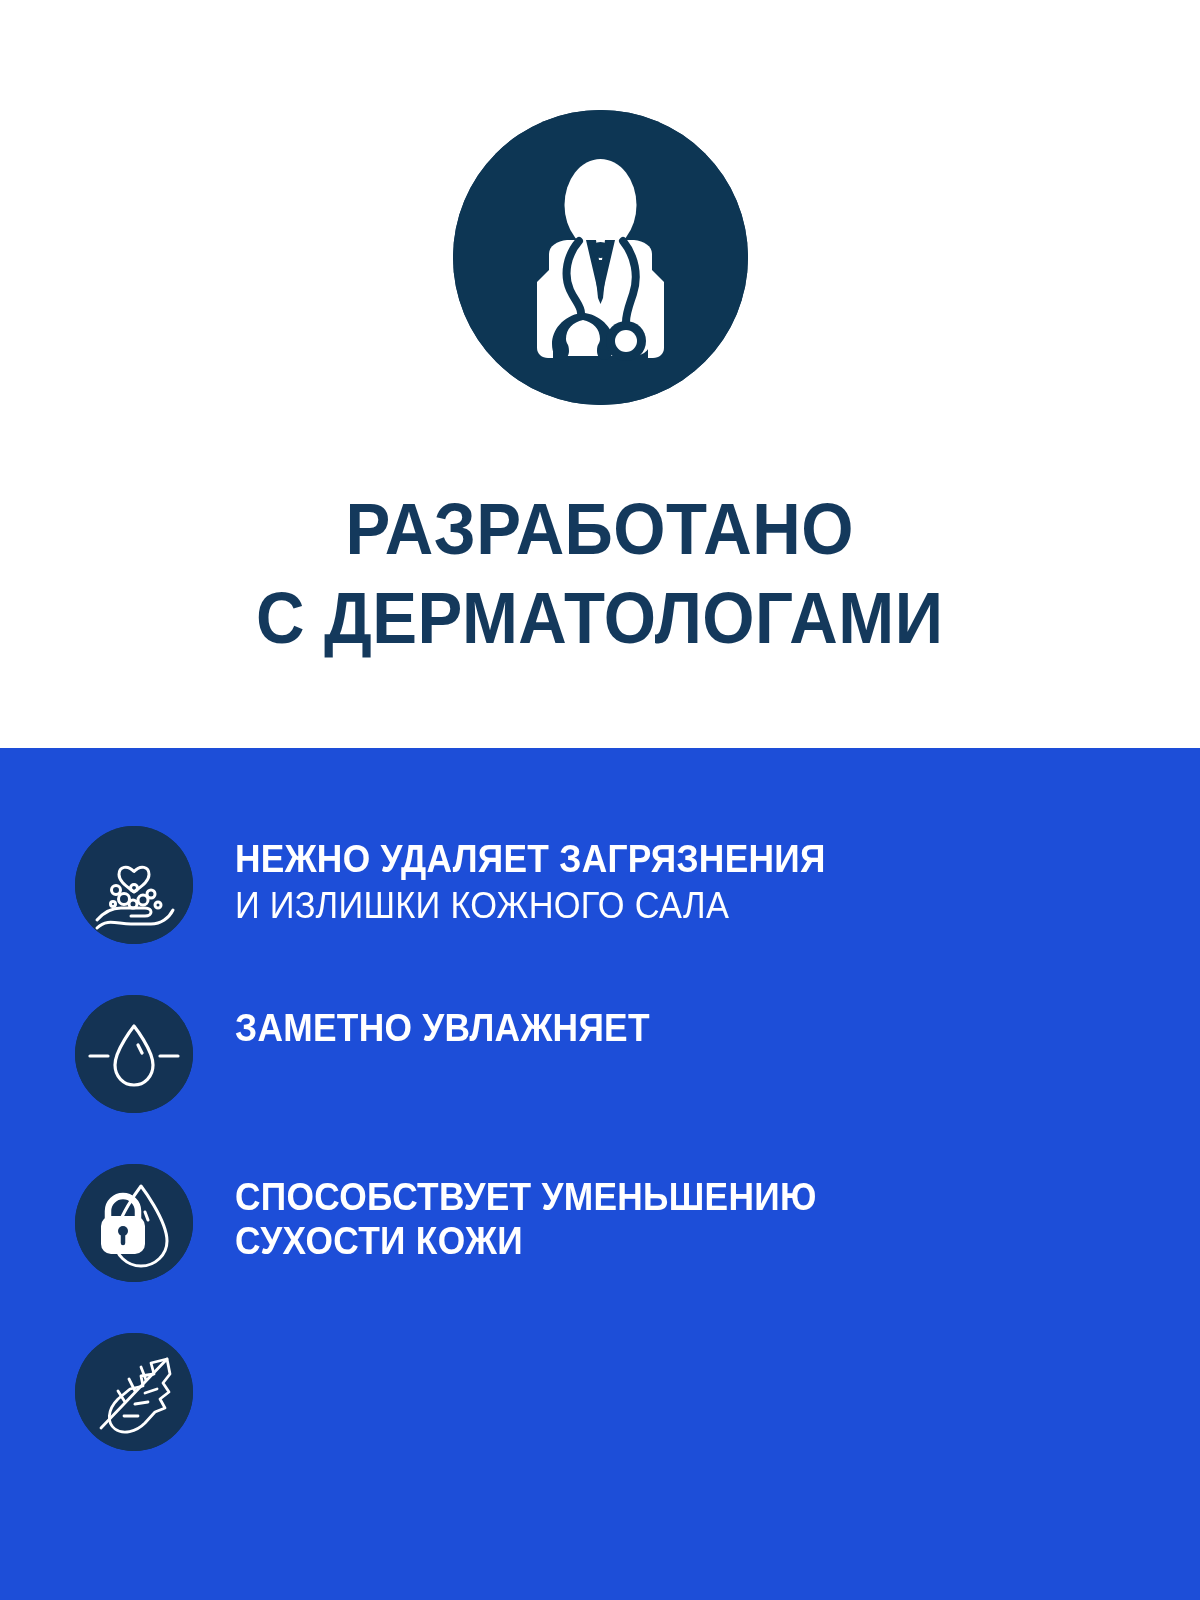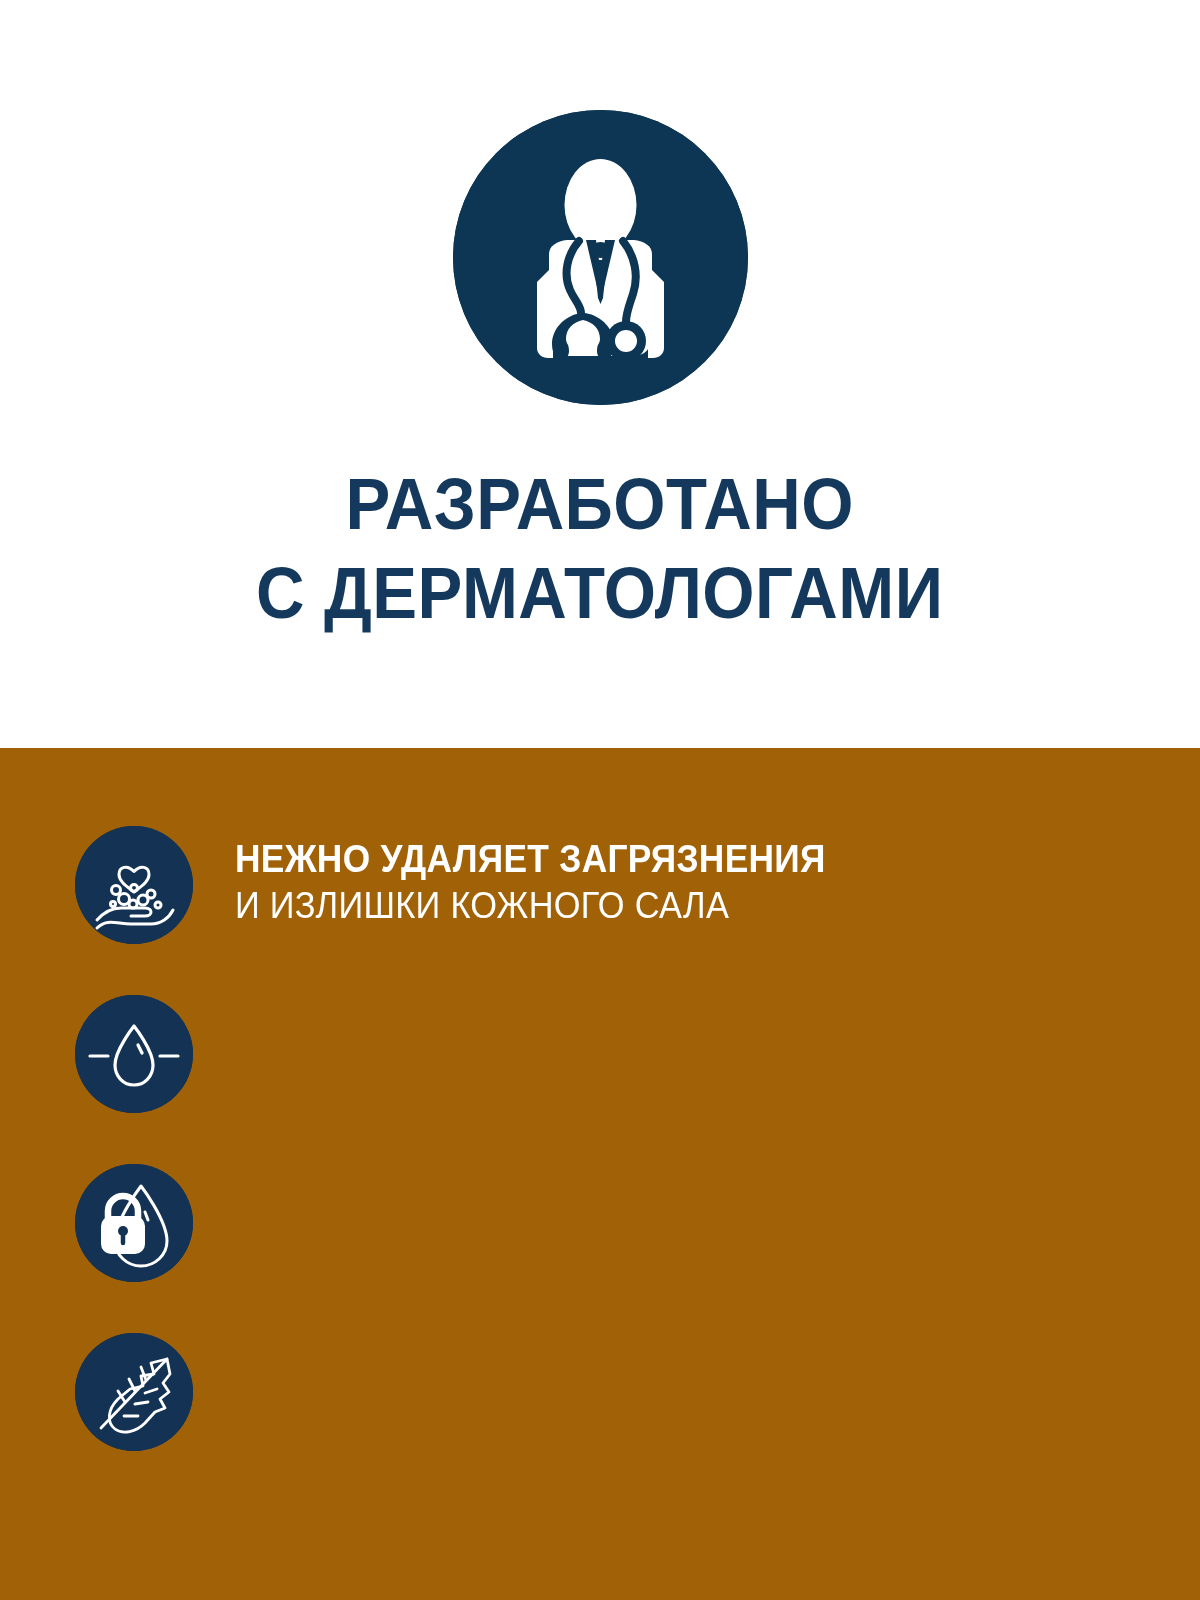--- a/index.html
+++ b/index.html
@@ -25,20 +25,21 @@
   
   .hero {
     background: #ffffff;
     height: 748px;
     flex: 0 0 748px;
     display: flex;
     flex-direction: column;
     align-items: center;
     box-sizing: border-box;
     padding-top: 110px;
+    gap: 25px;
   }
   .hero-badge {
     width: 295px;
     height: 295px;
     border-radius: 50%;
     background: #0d3654;
     display: block;
     flex: 0 0 295px;
   }
   .hero-badge svg {
@@ -60,21 +61,21 @@
     transform-origin: center top;
     margin-top: 54px;
   }
   .hero-title .tline {
     display: block;
     white-space: nowrap;
   }
 
   
   .benefits {
-    background: #a16207;
+    background: #1d4ed8;
     flex: 1 1 auto;
     box-sizing: border-box;
     padding: 78px 60px 0 75px;
   }
   .benefit-row {
     display: flex;
     align-items: flex-start;
     margin-bottom: 51px;
   }
   .benefit-icon {
@@ -229,20 +230,24 @@
                      C 59 31, 78 55, 78 70
                      C 78 81.5, 69.5 90, 59 90
                      C 48.5 90, 40 81.5, 40 70
                      C 40 55, 59 31, 59 31 Z"></path>
             <path d="M63 50 L 67 58"></path>
             <path d="M15 61 L 33 61"></path>
             <path d="M85 61 L 103 61"></path>
           </g>
         </svg>
       </div>
+      <div class="benefit-text">
+        <span class="b-main">ЗАМЕТНО УВЛАЖНЯЕТ</span>
+
+      </div>
     </div>
 
     <div class="benefit-row">
       <div class="benefit-icon">
         <svg viewBox="0 0 118 118" xmlns="http://www.w3.org/2000/svg" aria-hidden="true">
           <circle cx="59" cy="59" r="59" fill="#143354"></circle>
           <g fill="none" stroke="#ffffff" stroke-width="3" stroke-linecap="round" stroke-linejoin="round">
             <path d="M66 22
                      C 66 22, 92 56, 92 77
                      C 92 91, 80 102, 66 102
@@ -252,20 +257,24 @@
           </g>
 
           <g>
             <path d="M33 56 L 33 47 C 33 38.5, 40 32, 48 32 C 56 32, 63 38.5, 63 47 L 63 56" fill="none" stroke="#ffffff" stroke-width="6.5" stroke-linecap="round"></path>
             <rect x="26" y="52" width="44" height="38" rx="10" fill="#ffffff"></rect>
             <circle cx="48" cy="67" r="5" fill="#143354"></circle>
             <path d="M48 69 L 48 79" stroke="#143354" stroke-width="4.5" stroke-linecap="round"></path>
           </g>
         </svg>
       </div>
+      <div class="benefit-text">
+        <span class="b-main">СПОСОБСТВУЕТ УМЕНЬШЕНИЮ</span>
+        <span class="b-main">СУХОСТИ КОЖИ</span>
+      </div>
     </div>
 
     <div class="benefit-row">
       <div class="benefit-icon">
         <svg viewBox="0 0 118 118" xmlns="http://www.w3.org/2000/svg" aria-hidden="true">
           <circle cx="59" cy="59" r="59" fill="#143354"></circle>
           <g fill="none" stroke="#ffffff" stroke-width="2.8" stroke-linecap="round" stroke-linejoin="round">
 
             <path d="M92 26
                      L 76 30 L 79 41 L 66 43 L 68 53 L 55 56

